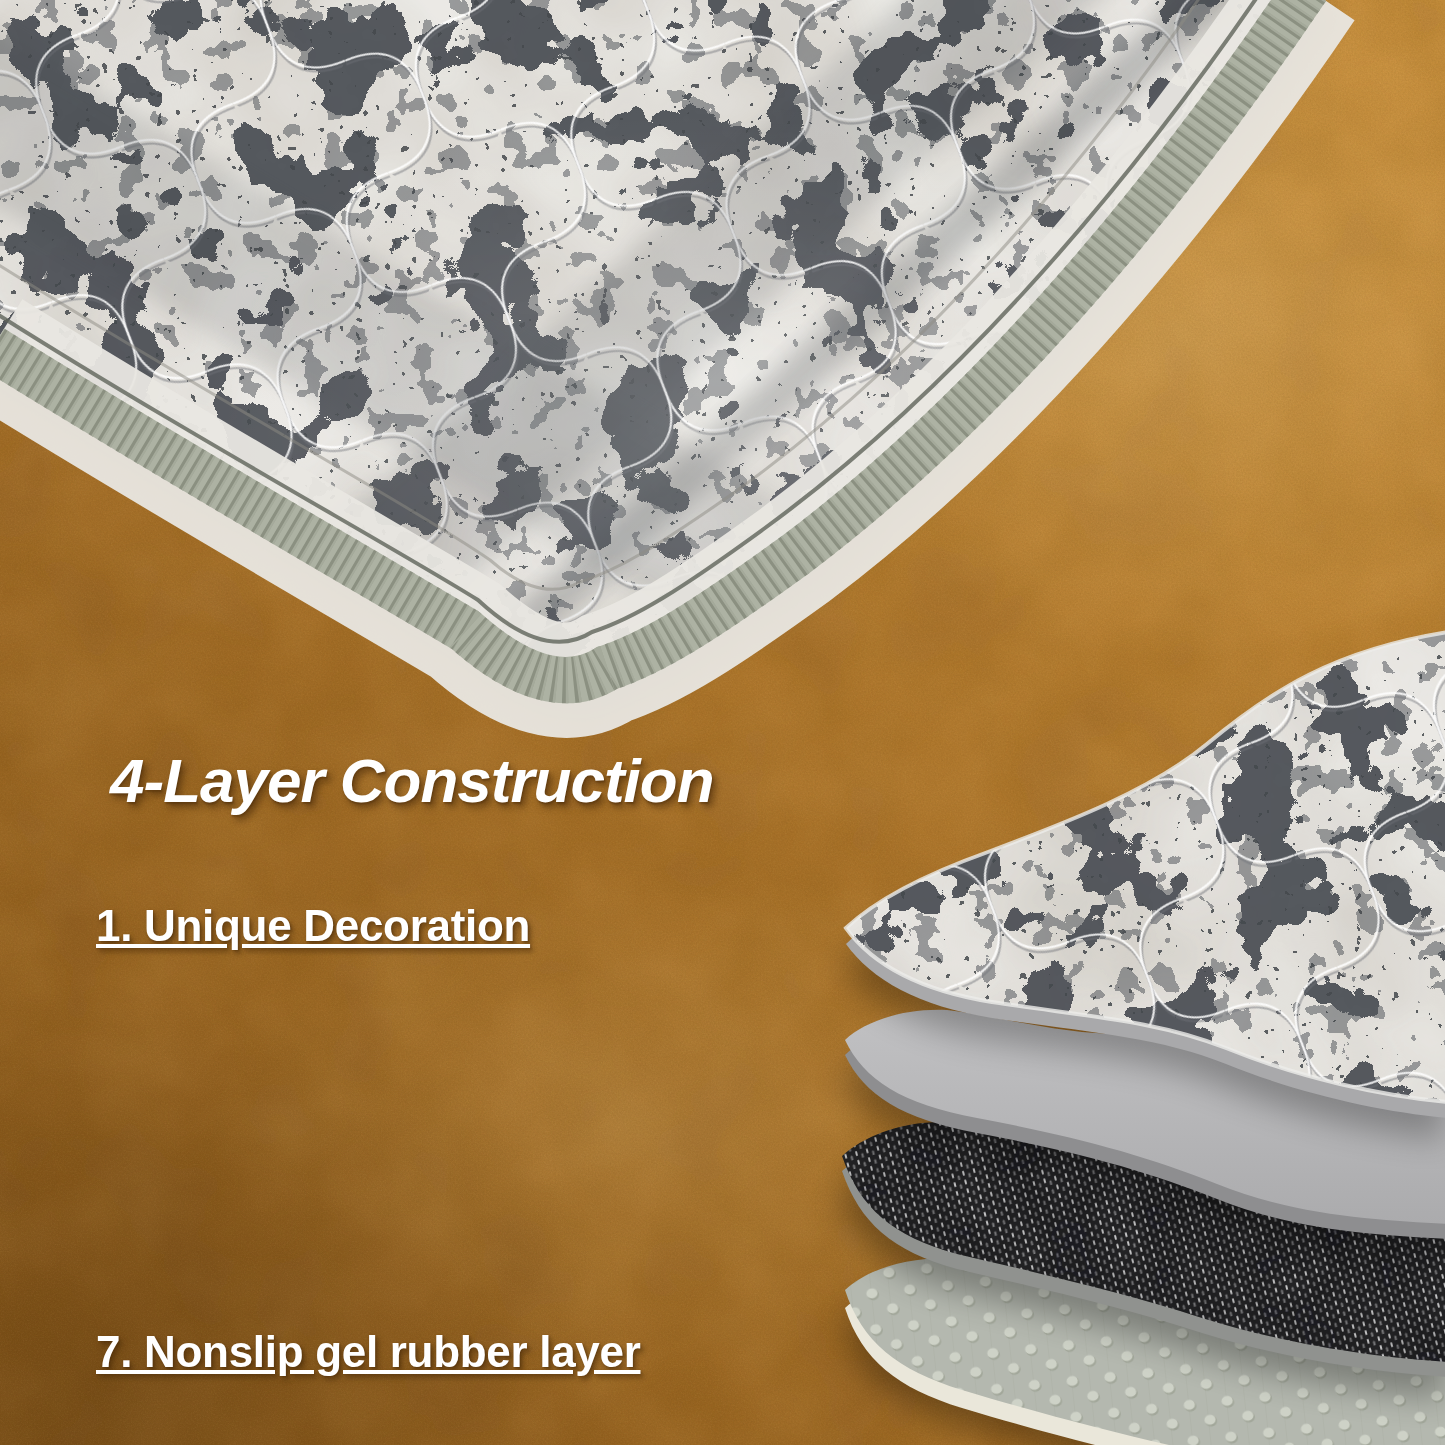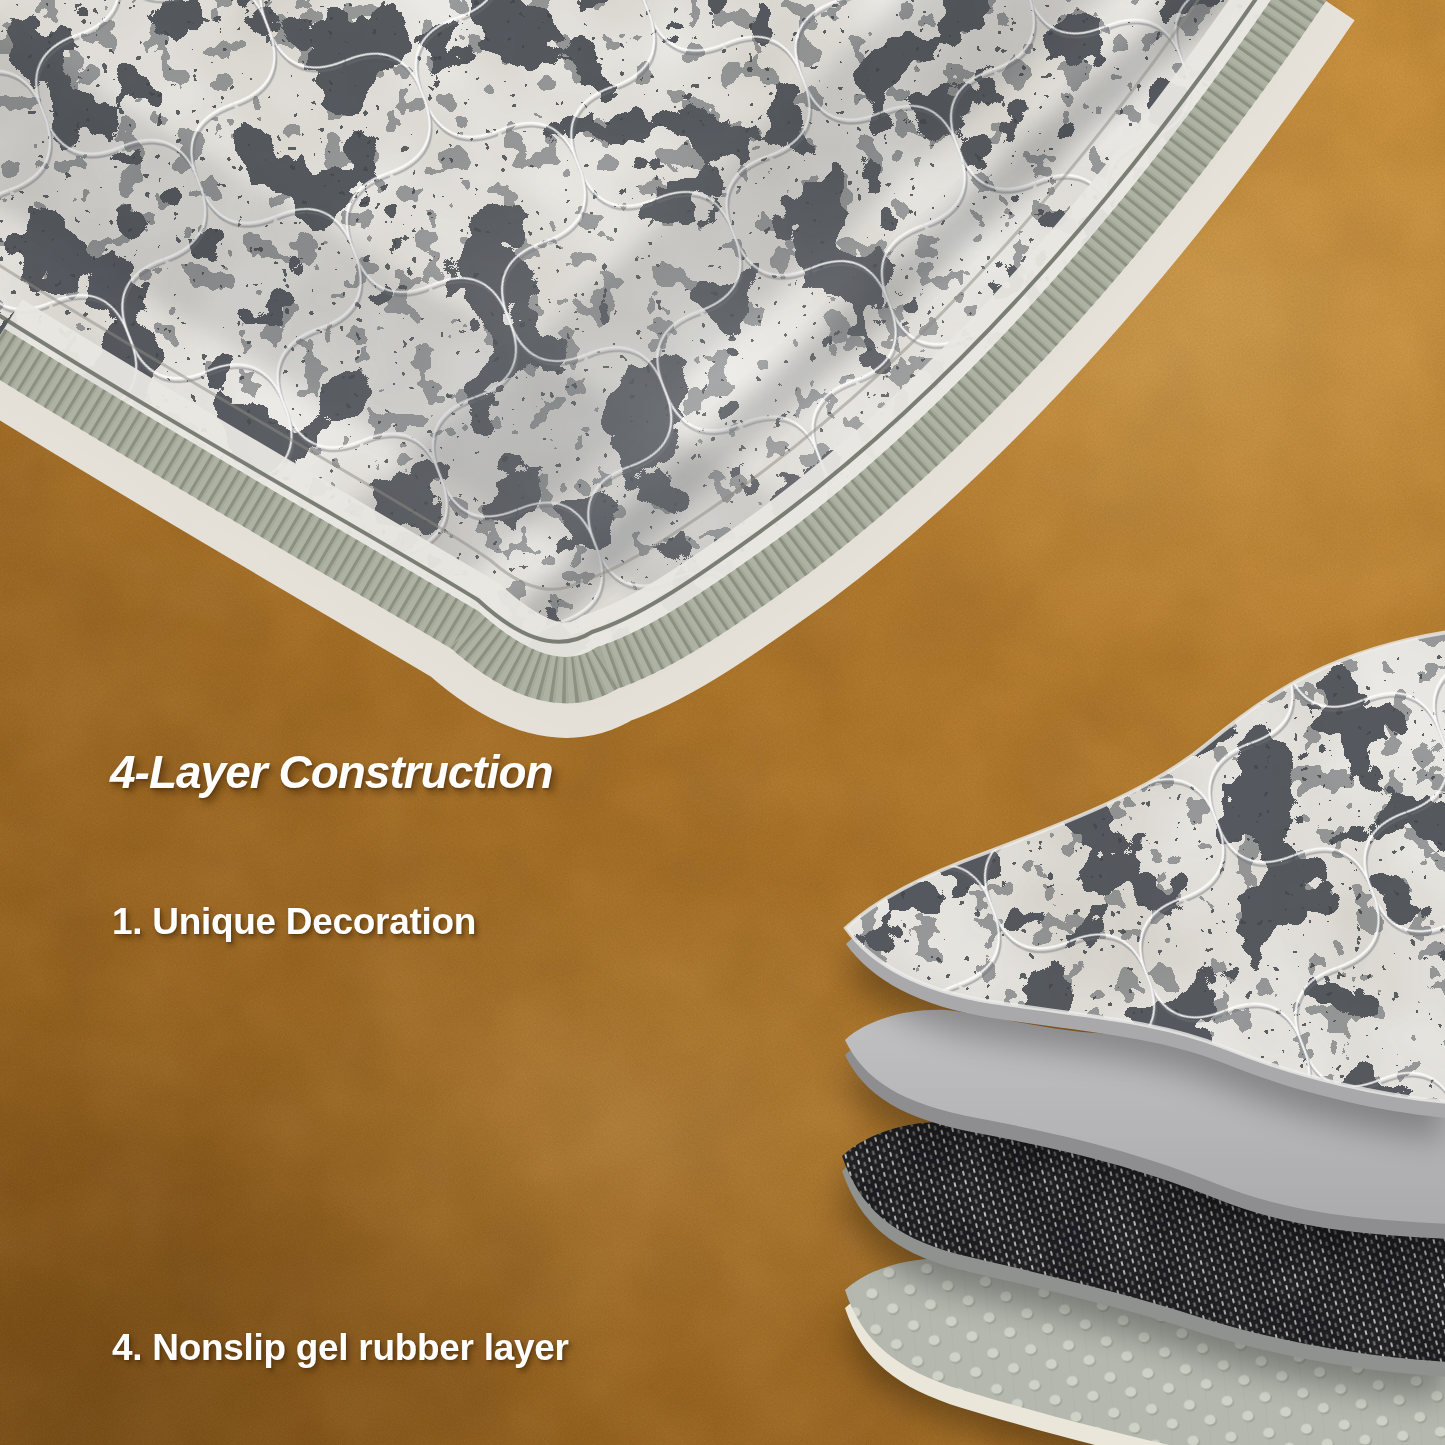--- a/index.html
+++ b/index.html
@@ -4,28 +4,29 @@
 <style>
   html,body{margin:0;padding:0}
   body{
     width:1445px;height:1445px;position:relative;overflow:hidden;
     background:#a9722a;font-family:"Liberation Sans",sans-serif;
   }
   .photo{position:absolute;inset:0;width:1445px;height:1445px}
   .overlay{position:absolute;inset:0;color:#fff;pointer-events:none}
   .heading{
     position:absolute;left:110px;top:745px;
-    font-size:46px;font-weight:bold;font-style:italic;letter-spacing:-1px;
+    font-size:62px;font-weight:bold;font-style:italic;letter-spacing:-1px;
     white-space:nowrap;
     text-shadow:4px 5px 7px rgba(70,40,8,.60),1px 2px 2px rgba(70,40,8,.45);
   }
   .feat{
-    position:absolute;left:112px;
-    font-size:37px;font-weight:bold;letter-spacing:-.3px;white-space:nowrap;
+    position:absolute;left:96px;
+    font-size:44px;font-weight:bold;letter-spacing:-.3px;white-space:nowrap;
     text-shadow:3px 4px 5px rgba(70,40,8,.55),1px 1px 2px rgba(70,40,8,.45);
+    text-decoration:underline;
   }
   .f1{top:901px}.f2{top:1044px}.f3{top:1189px}.f4{top:1327px}
 </style>
 </head>
 <body>
 
 <svg class="photo" width="1445" height="1445" viewBox="0 0 1445 1445" xmlns="http://www.w3.org/2000/svg">
   <defs>
 
     <linearGradient id="gFloor" x1="0" y1="1" x2="1" y2="0">
@@ -253,14 +254,14 @@
     <g clip-path="url(#clipL1)">
       <use href="#fabricStack"></use>
     </g>
     <use href="#pL1" fill="none" stroke="#ececea" stroke-width="4" opacity="0.8"></use>
   </g>
 </svg>
 
 <div class="overlay">
   <div class="heading">4-Layer Construction</div>
   <div class="feat f1">1. Unique Decoration</div>
-  <div class="feat f4">4. Nonslip gel rubber layer</div>
+  <div class="feat f4">7. Nonslip gel rubber layer</div>
 </div>
 
 </body></html>

